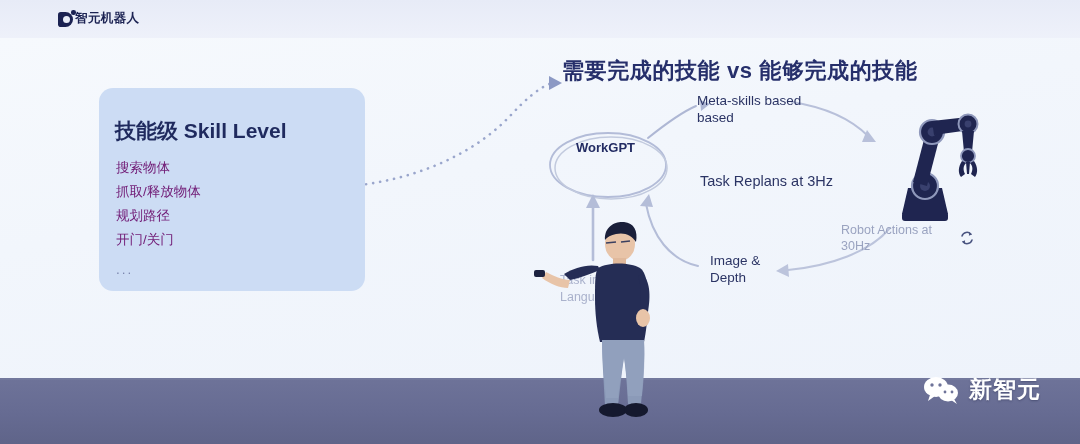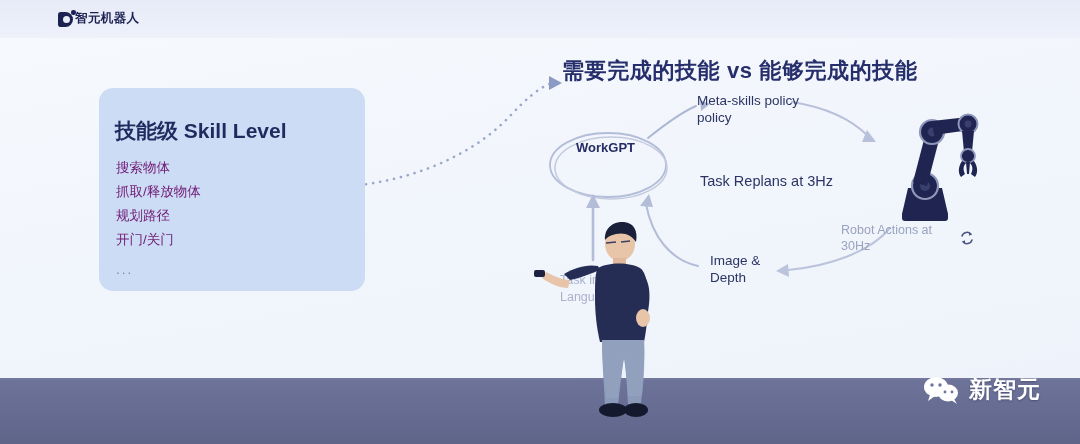--- a/index.html
+++ b/index.html
@@ -167,21 +167,21 @@
 
     <path d="M168,186 C140,180 122,156 116,124" fill="none" stroke="#b4bdd8" stroke-width="2" stroke-linecap="round"></path>
     <path d="M110,126 L119,114 L123,127 Z" fill="#b4bdd8"></path>
 
     <path d="M63,180 L63,126" fill="none" stroke="#b4bdd8" stroke-width="2.6" stroke-linecap="round"></path>
     <path d="M56,128 L63,114 L70,128 Z" fill="#b4bdd8"></path>
   </svg>
 
   <div class="node-workgpt-label">WorkGPT</div>
 
-  <div class="lbl lbl-meta">Meta-skills policy policy</div>
+  <div class="lbl lbl-meta">Meta-skills based based</div>
   <div class="lbl lbl-replan">Task Replans at 3Hz</div>
   <div class="lbl lbl-image">Image &amp; Depth</div>
   <div class="lbl lbl-robot">Robot Actions at 30Hz</div>
   <div class="lbl lbl-task">Task in Natural Language</div>
 
   <svg class="loop-icon" width="20" height="20" viewBox="0 0 20 20">
     <path d="M5,8 A5.2,5.2 0 0 1 14,6.2" fill="none" stroke="#4a5480" stroke-width="1.5" stroke-linecap="round"></path>
     <path d="M15,12 A5.2,5.2 0 0 1 6,13.8" fill="none" stroke="#4a5480" stroke-width="1.5" stroke-linecap="round"></path>
     <path d="M12.2,4.6 L14.8,6.6 L11.9,7.8 Z" fill="#4a5480"></path>
     <path d="M7.8,15.4 L5.2,13.4 L8.1,12.2 Z" fill="#4a5480"></path>

